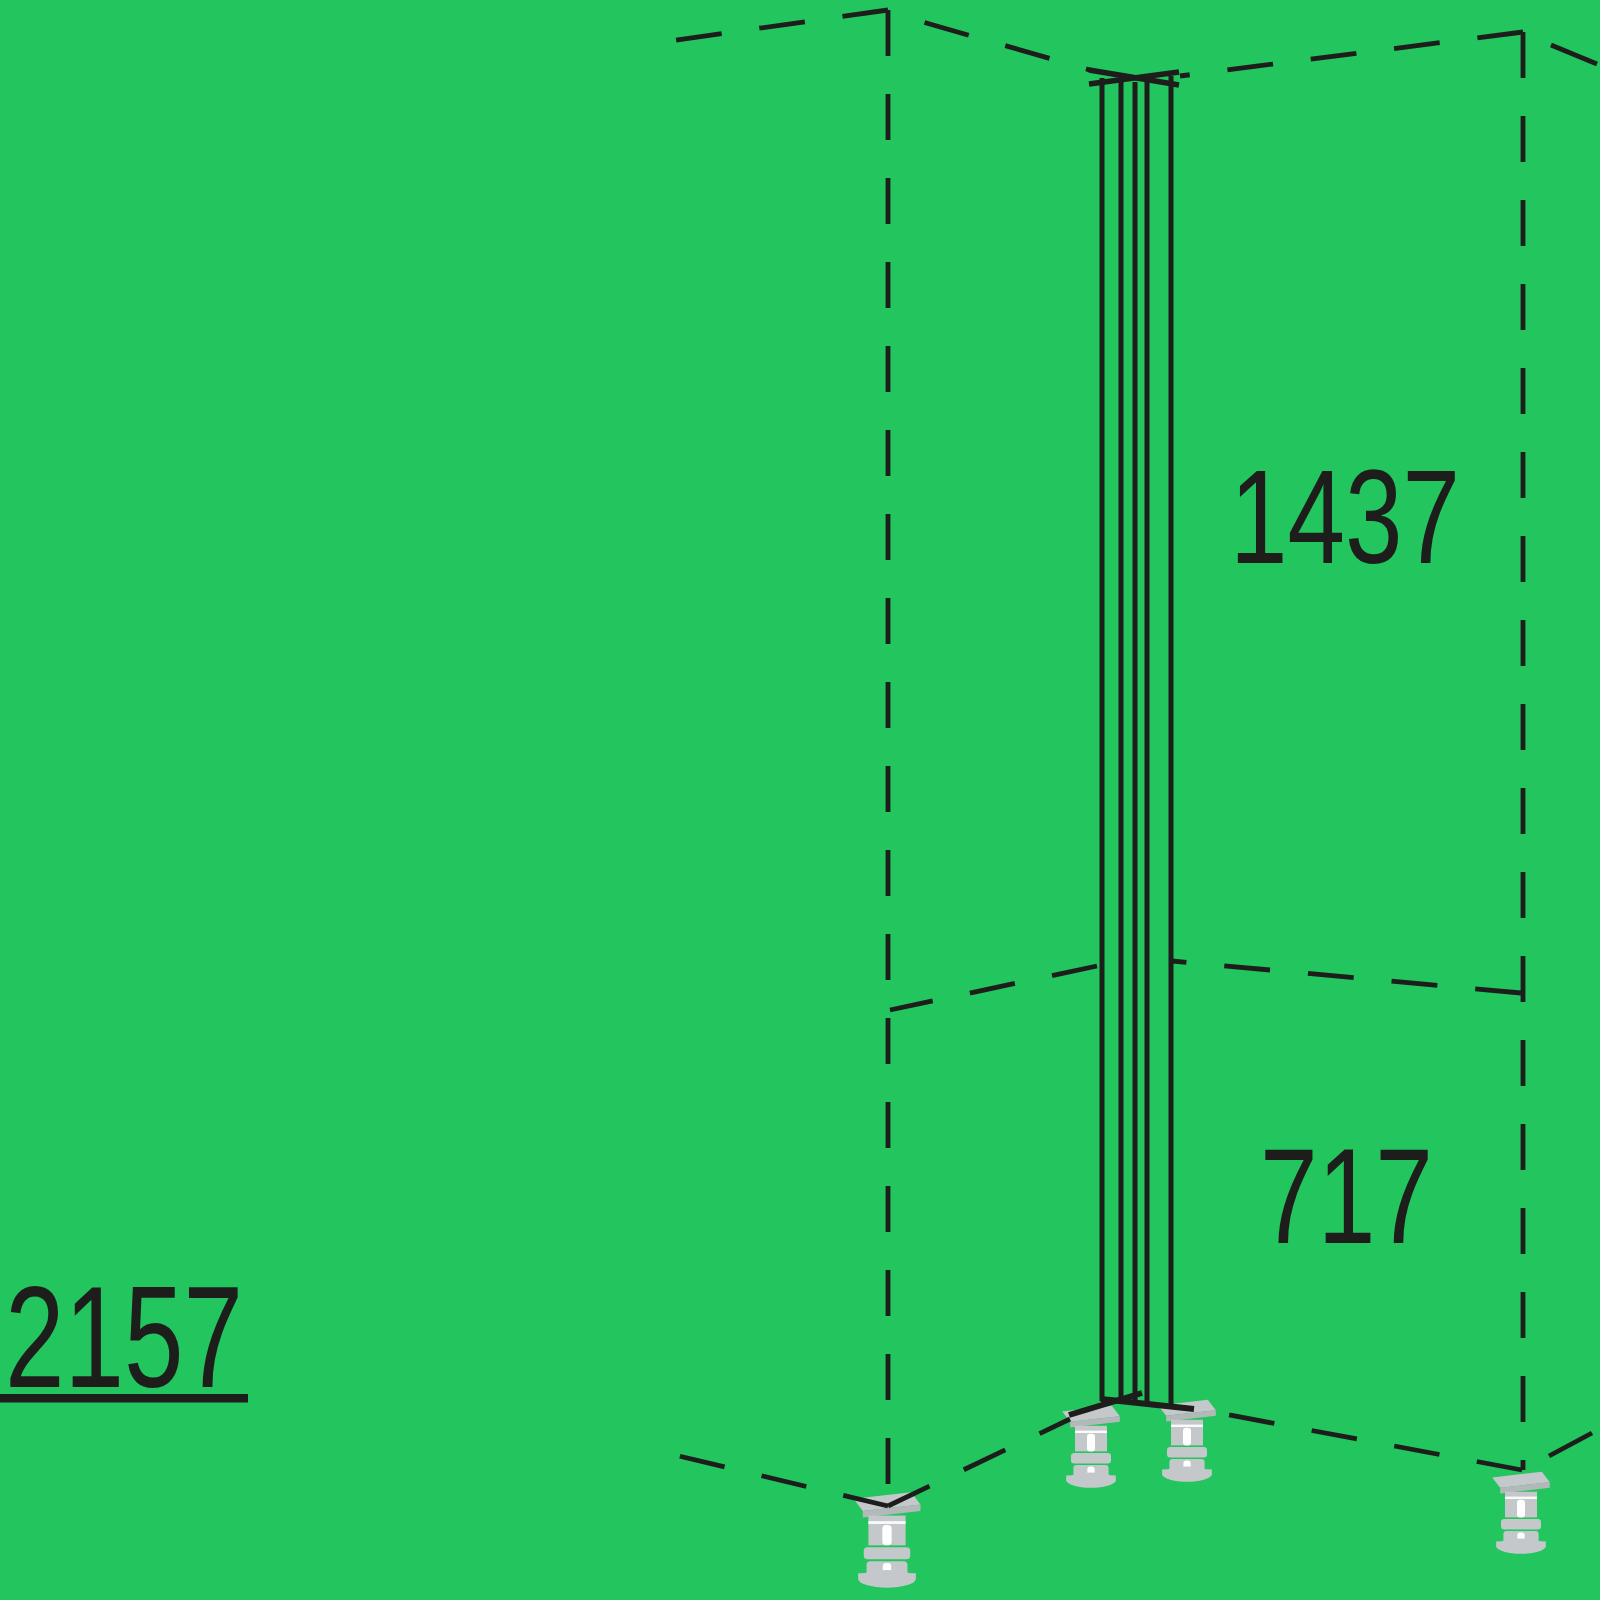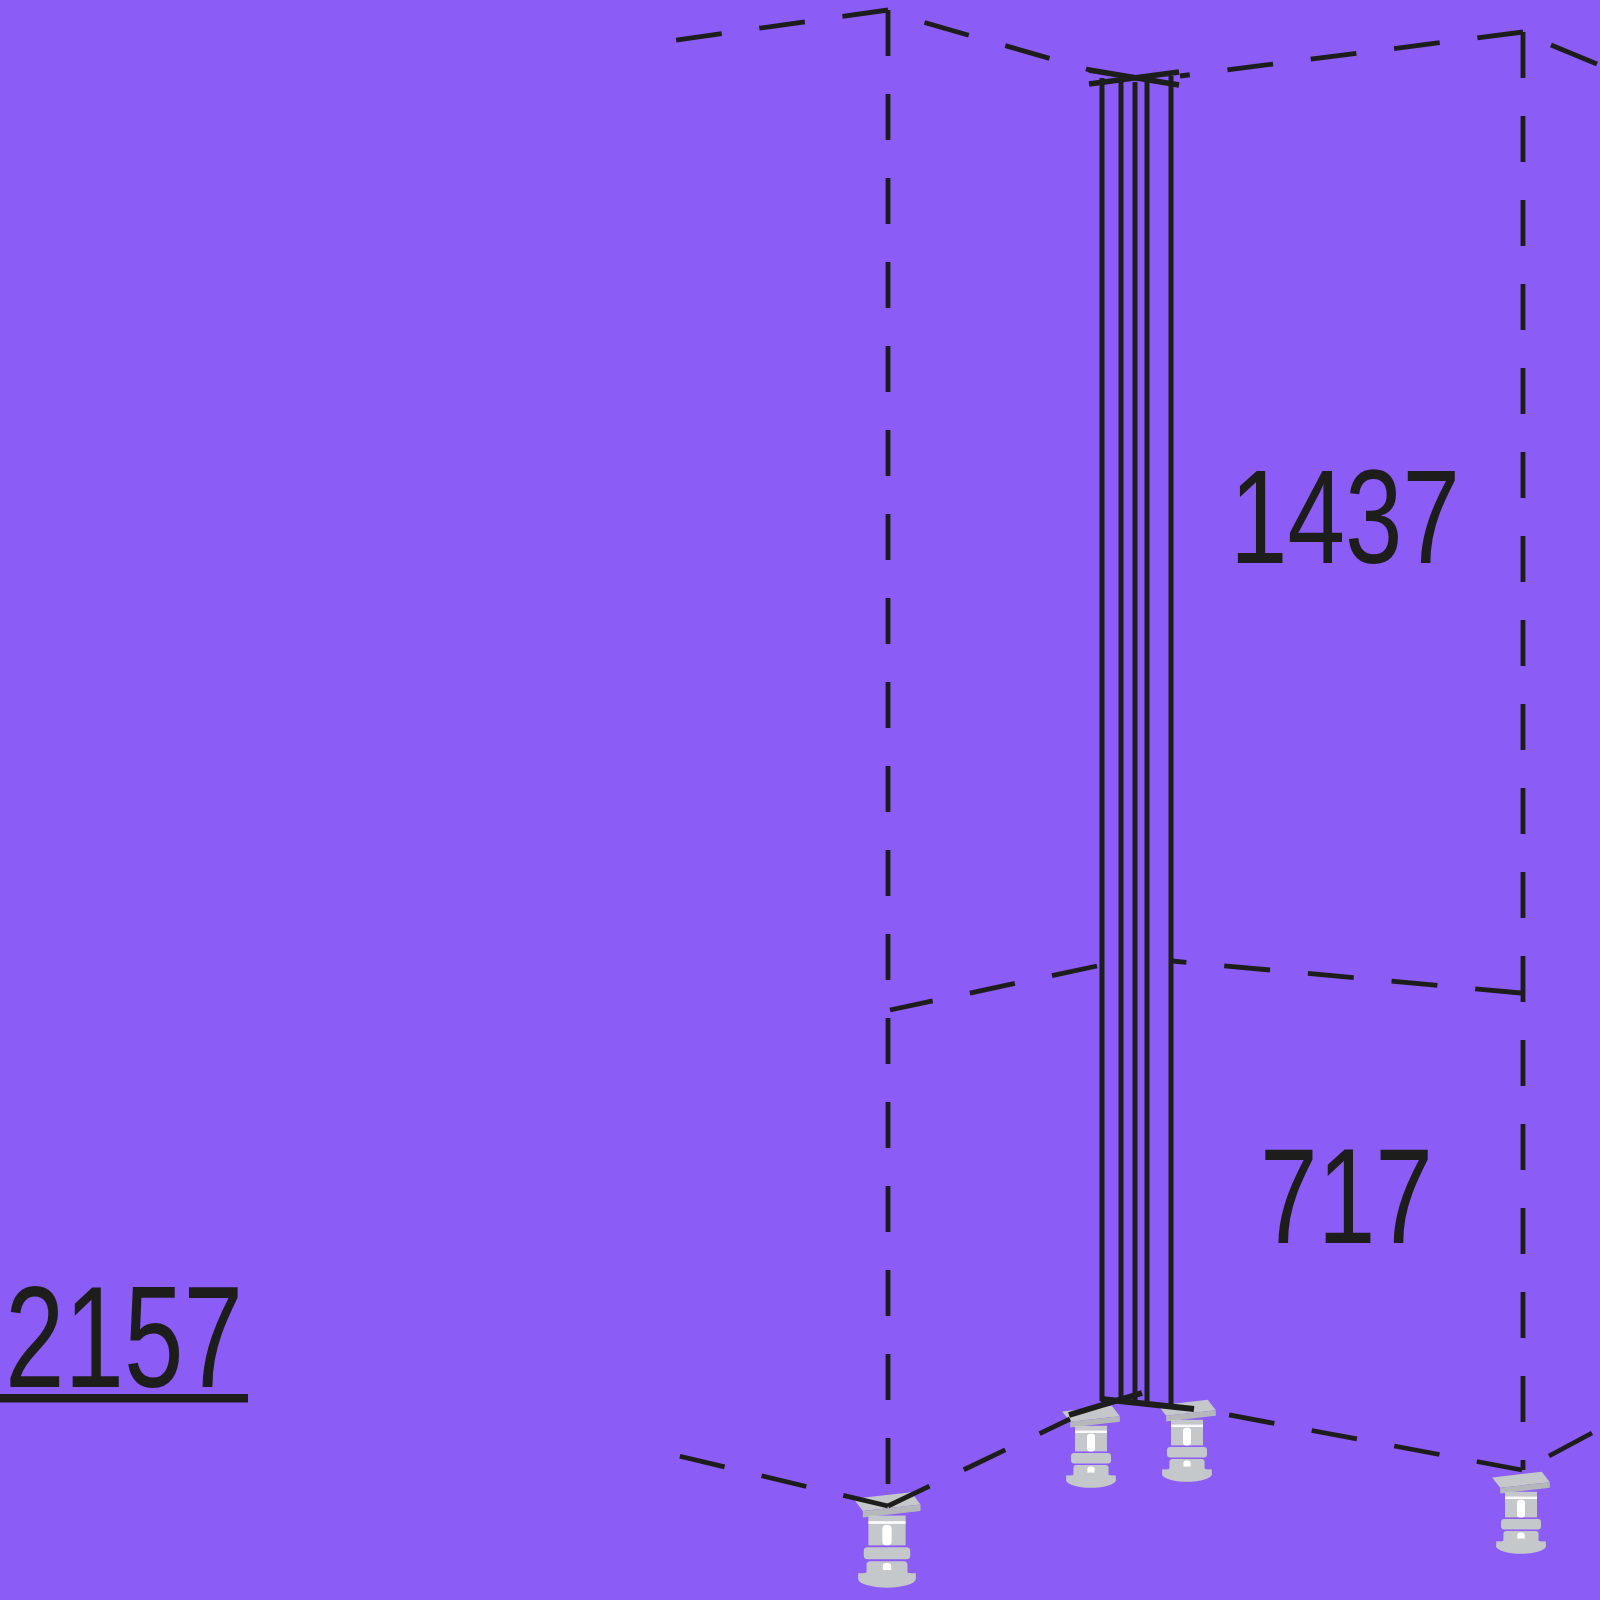--- a/index.html
+++ b/index.html
@@ -7,21 +7,21 @@
     padding: 0;
     background: #ffffff;
     width: 1600px;
     height: 1600px;
     font-family: "Liberation Sans", sans-serif;
   }
   .drawing-wrap {
     position: relative;
     width: 1600px;
     height: 1600px;
-    background: #8b5cf6;
+    background: #22c55e;
     overflow: hidden;
   }
   svg { display: block; }
   text.dim-label {
     font-family: "Liberation Sans", sans-serif;
     font-weight: 400;
     fill: #1d1d1b;
   }
 </style>
 </head>

